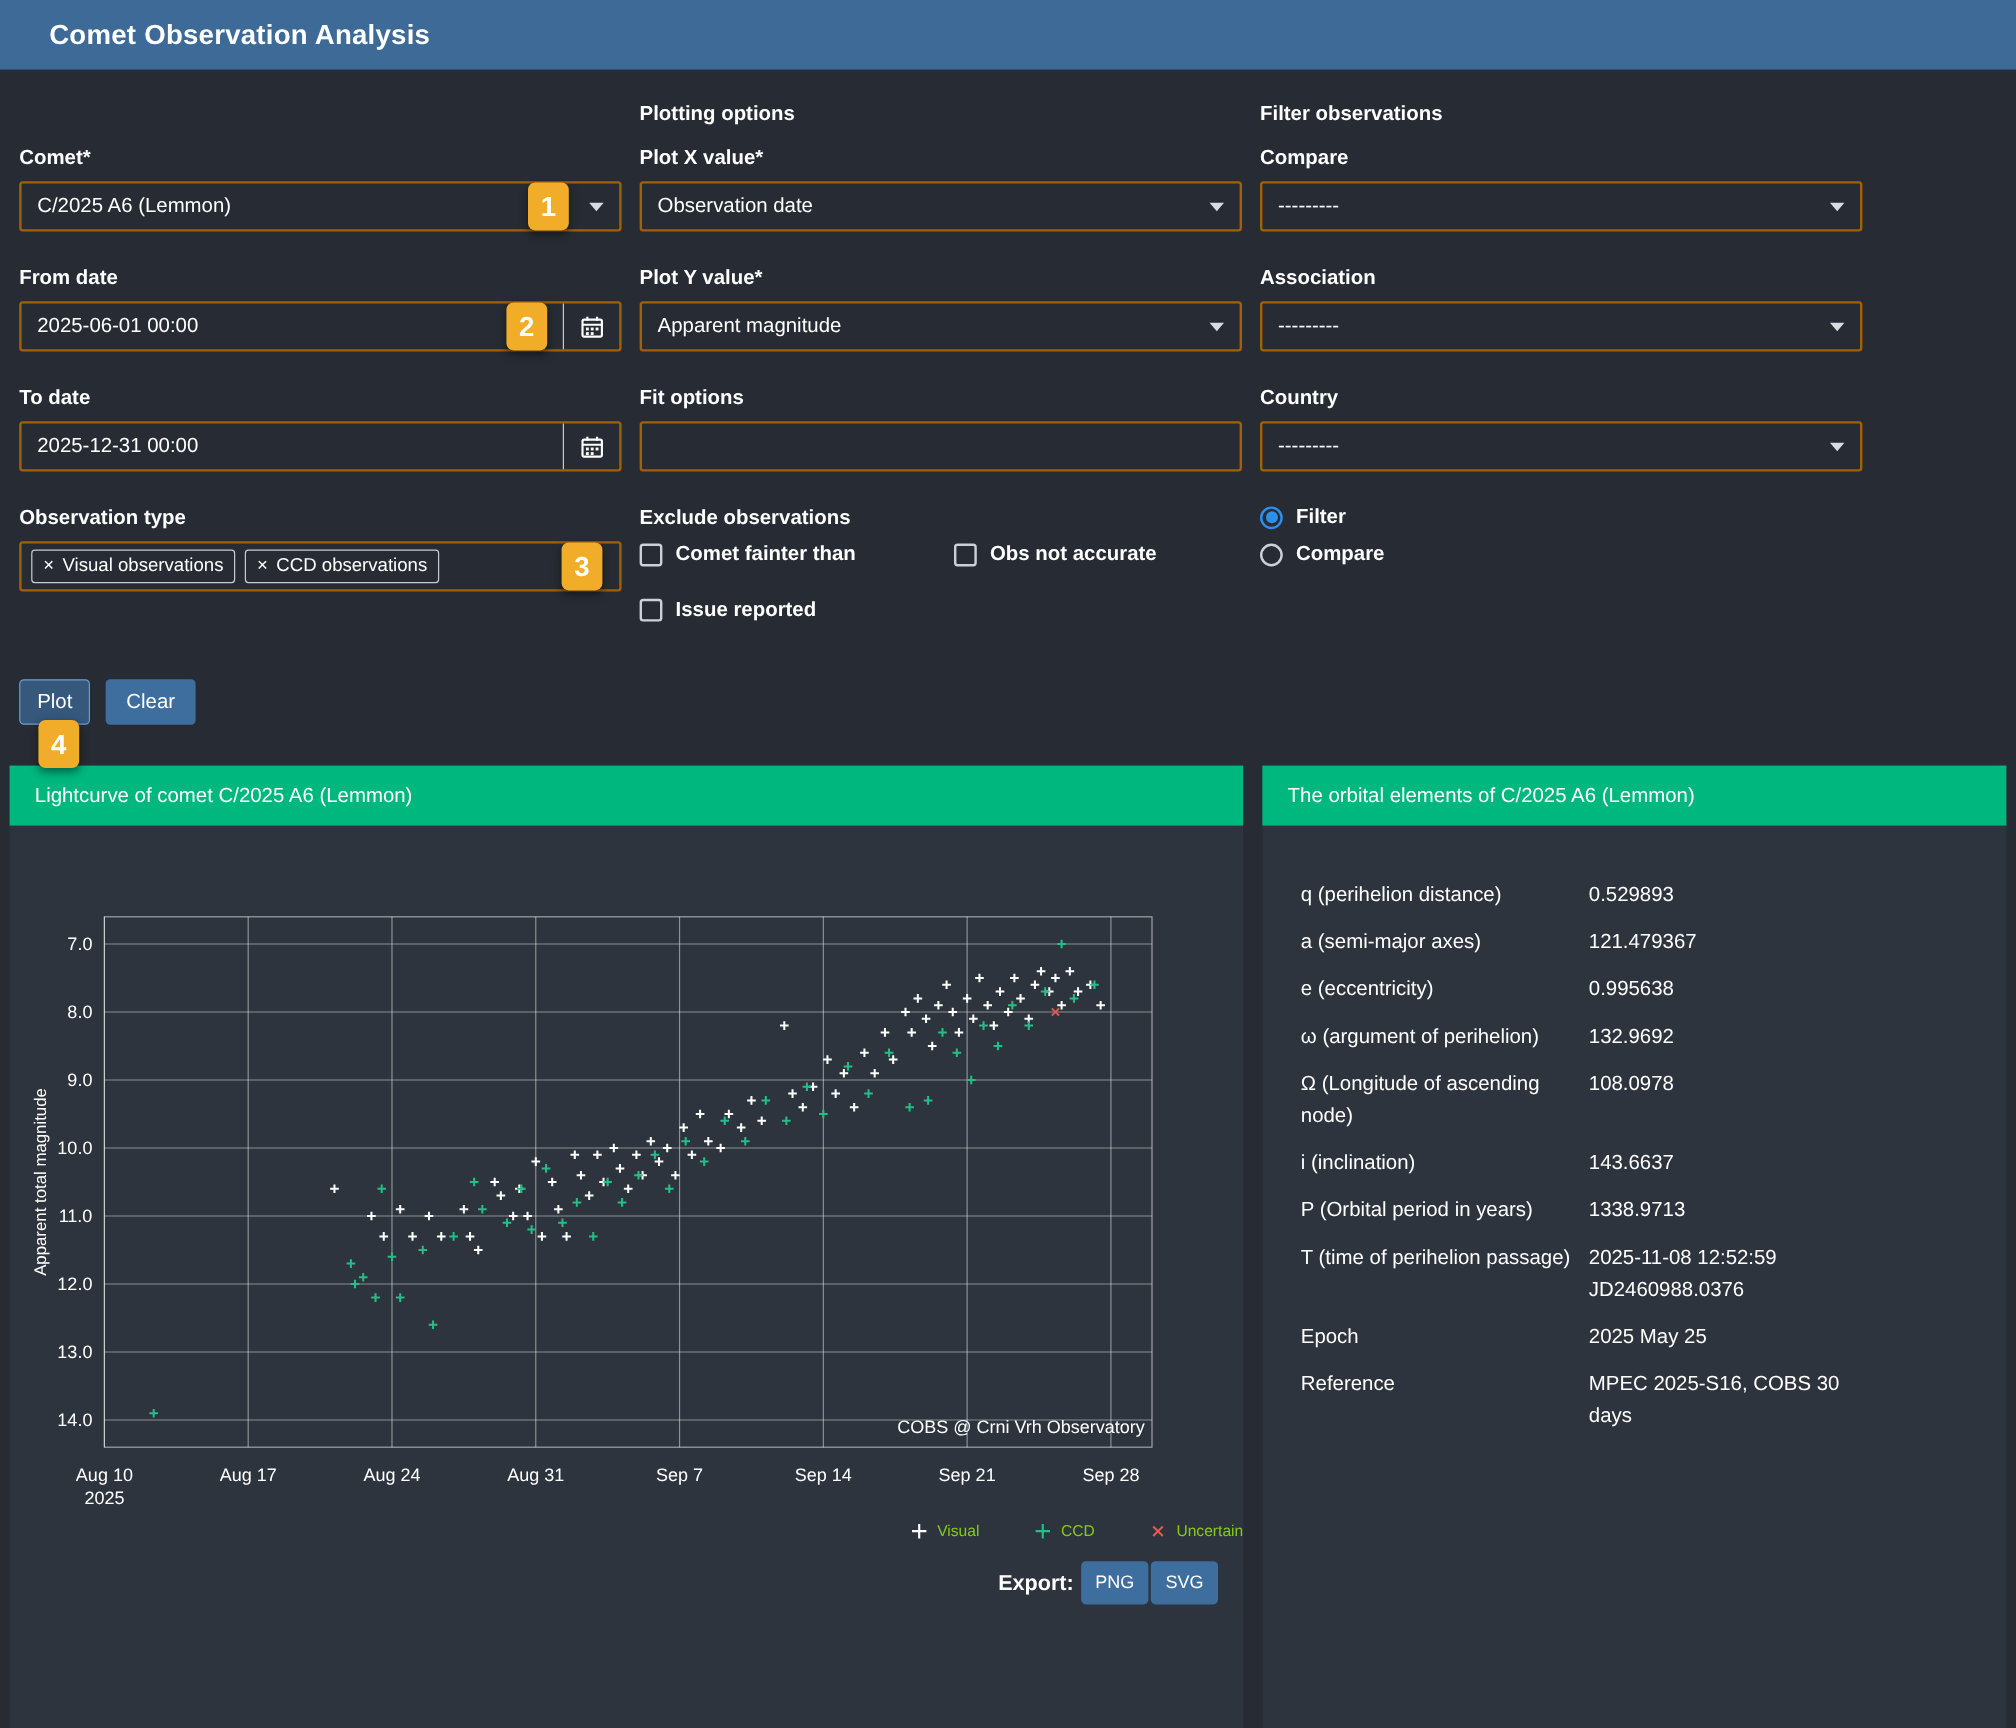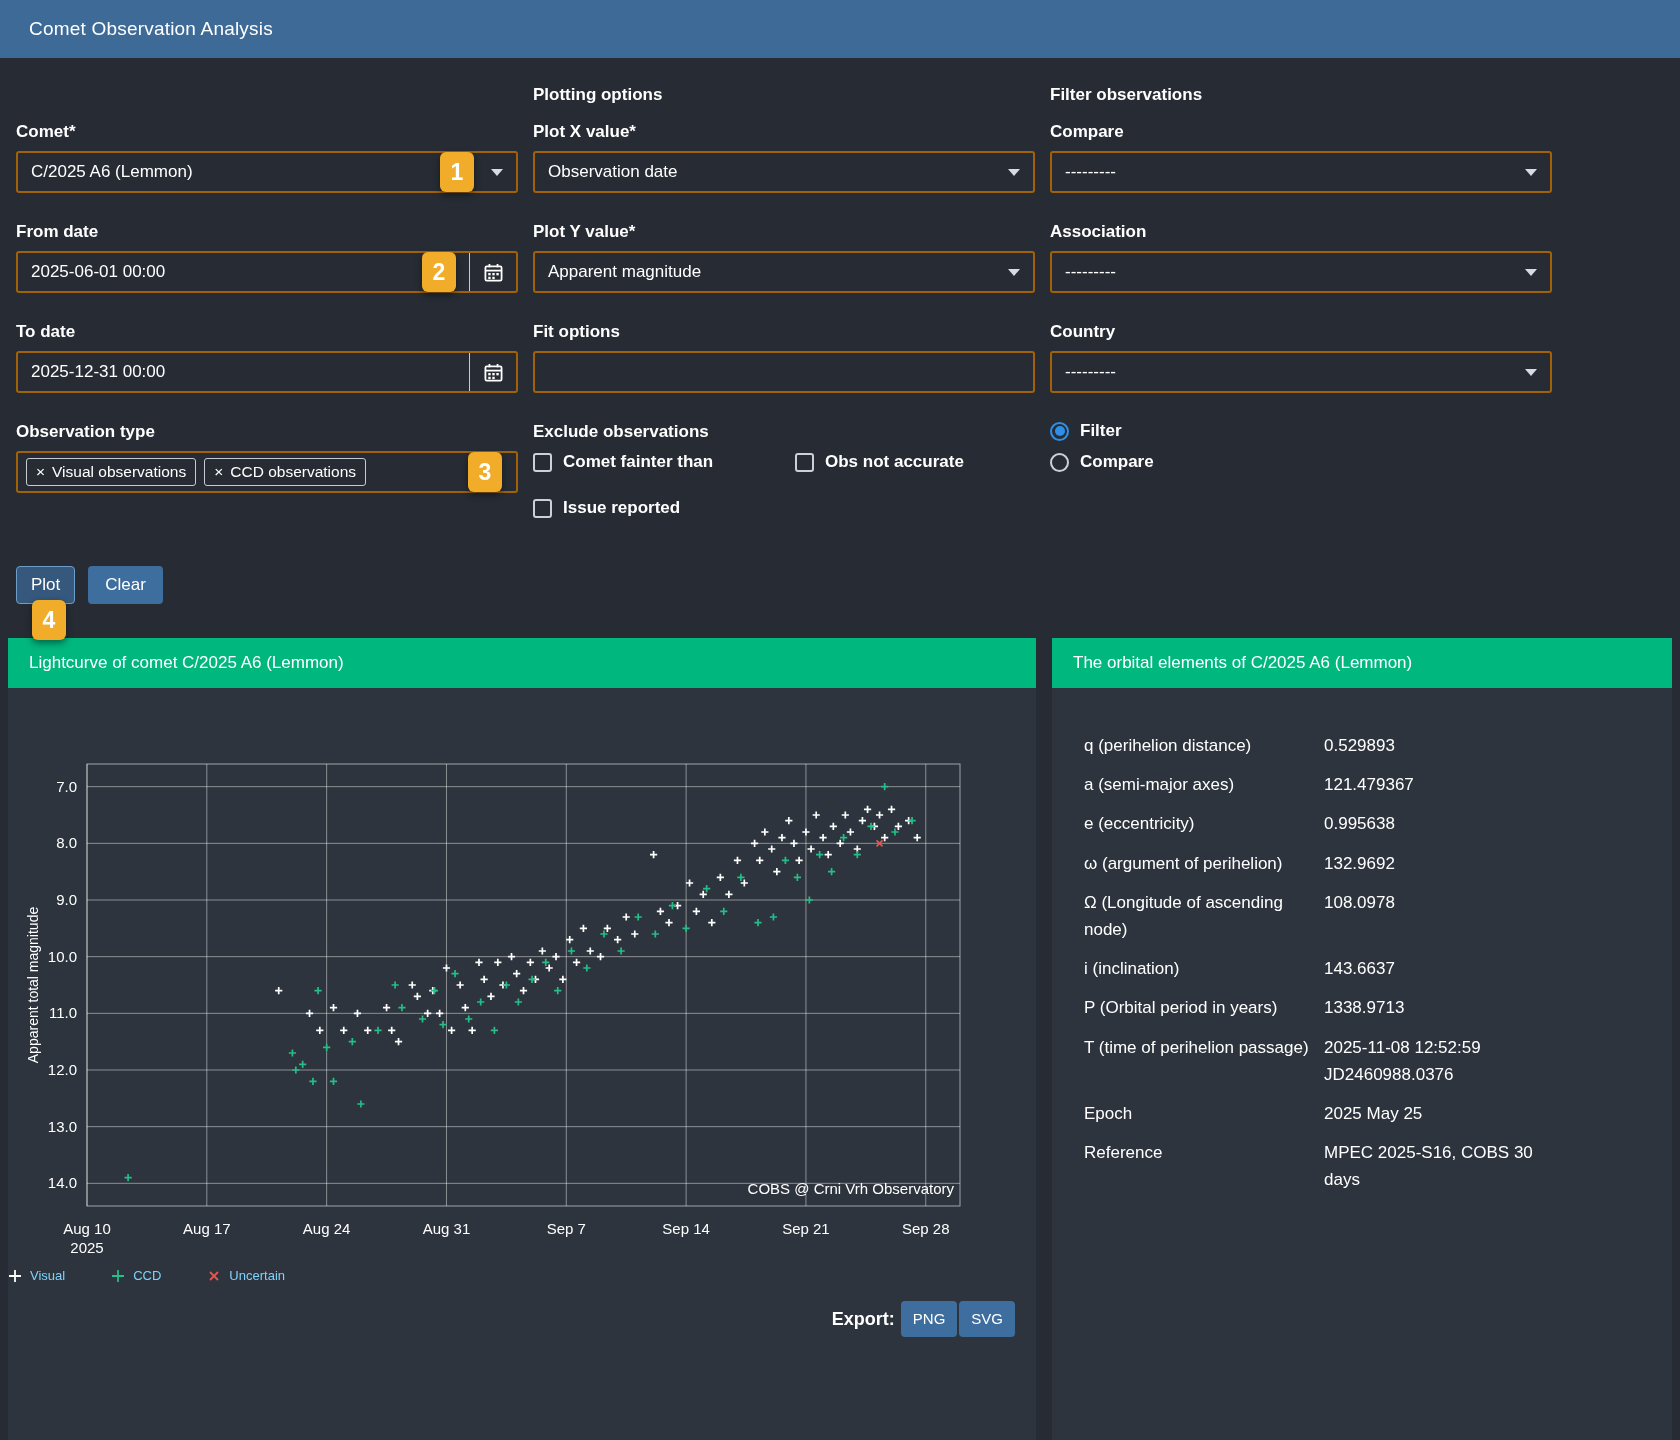--- a/index.html
+++ b/index.html
@@ -1,20 +1,20 @@
 <!DOCTYPE html>
 <html><head>
 <meta charset="utf-8">
 <style>
   *{box-sizing:border-box}
   html,body{margin:0;padding:0}
   body{width:1680px;height:1440px;overflow:hidden;background:#272c34;color:#fff;
        font-family:"Liberation Sans","DejaVu Sans",sans-serif}
   .app-header{height:58px;background:#3d6a96;display:flex;align-items:center;padding:0 25px}
-  .app-header h1{margin:4px;font-size:19px;font-weight:400;letter-spacing:.2px}
+  .app-header h1{margin:16px;font-size:23px;font-weight:700;letter-spacing:.2px}
 
   
   .form-area{display:grid;grid-template-columns:502px 502px 502px;column-gap:15px;padding:10px 16px 0}
   .col-heading{font-size:17px;font-weight:700;padding:16px 0;line-height:21px;height:53px}
   .field{margin-bottom:28px;position:relative}
   .field>label,.exclude-heading{display:block;font-size:17px;font-weight:700;line-height:21px;margin-bottom:9px}
   .control{position:relative;height:42px;border:2px solid #a16207;border-radius:3px;background:#272c34;
            display:flex;align-items:center;padding:0 13px;font-size:17px}
   .control input{flex:1;background:transparent;border:none;color:#fff;font:inherit;outline:none;padding:0;min-width:0}
   .select{cursor:pointer}
@@ -50,21 +50,21 @@
 
   
   .panels{display:flex;gap:16px;padding:0 8px;height:822px;align-items:stretch}
   .panel{background:#2e343d;display:flex;flex-direction:column;min-width:0}
   .panel-lightcurve{flex:0 0 1028px}
   .panel-orbital{flex:1}
   .panel-header{background:#00b77d;color:#fff;font-size:17px;padding:0 21px;height:50px;
                 display:flex;align-items:center;flex:none}
   #lightcurve-svg{display:block}
   svg text{font-family:"Liberation Sans","DejaVu Sans",sans-serif}
-  .legend{display:flex;justify-content:flex-start;gap:46px;font-size:13px;margin-top:8px;color:#7dd3fc}
+  .legend{display:flex;justify-content:flex-end;gap:46px;font-size:13px;margin-top:8px;color:#84cc16}
   .legend-item{display:flex;align-items:center;gap:8px;cursor:pointer}
   .export-row{display:flex;justify-content:flex-end;align-items:center;gap:2px;padding:18px 21px 0}
   .export-label{font-size:18px;font-weight:700;margin-right:4px}
   .btn-sm{font-size:15px;padding:7px 12px}
   .orb-body{padding:44px 32px;font-size:17px;line-height:1.6}
   .orb-row{display:flex;margin-bottom:12px}
   .orb-label{width:240px;flex:none;padding-right:10px}
   .orb-value{width:230px}
 </style>
 </head>

